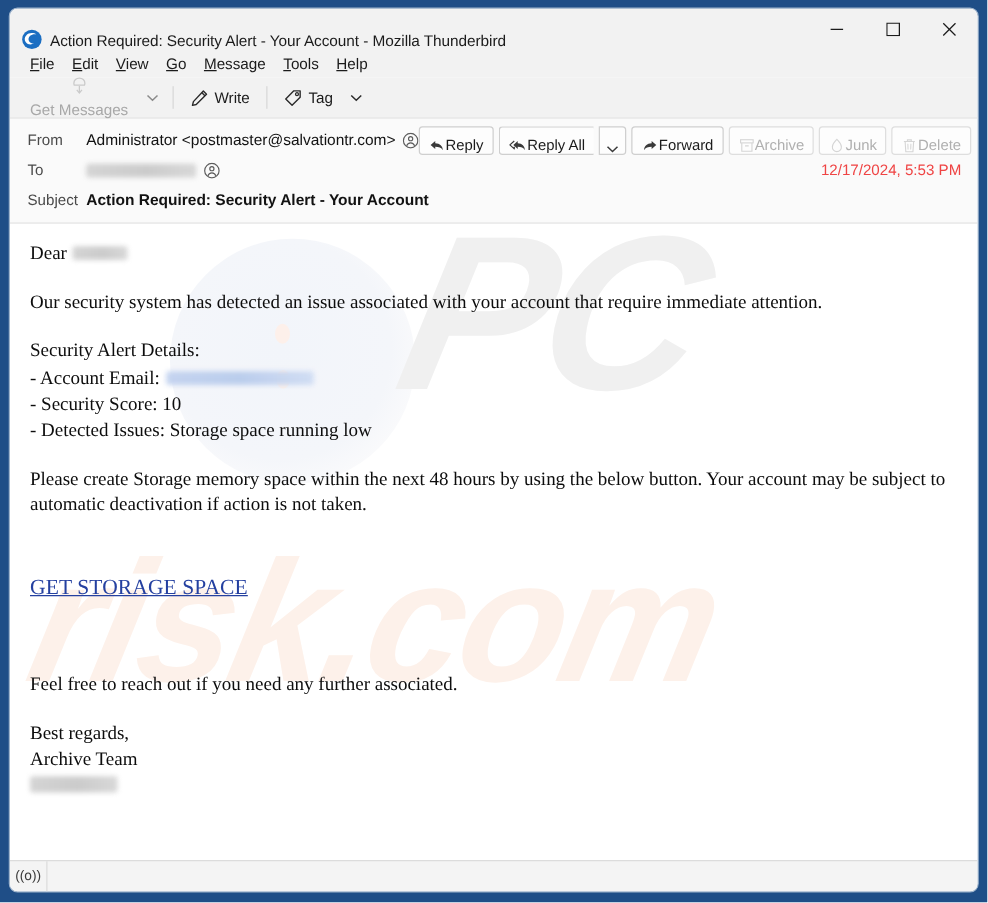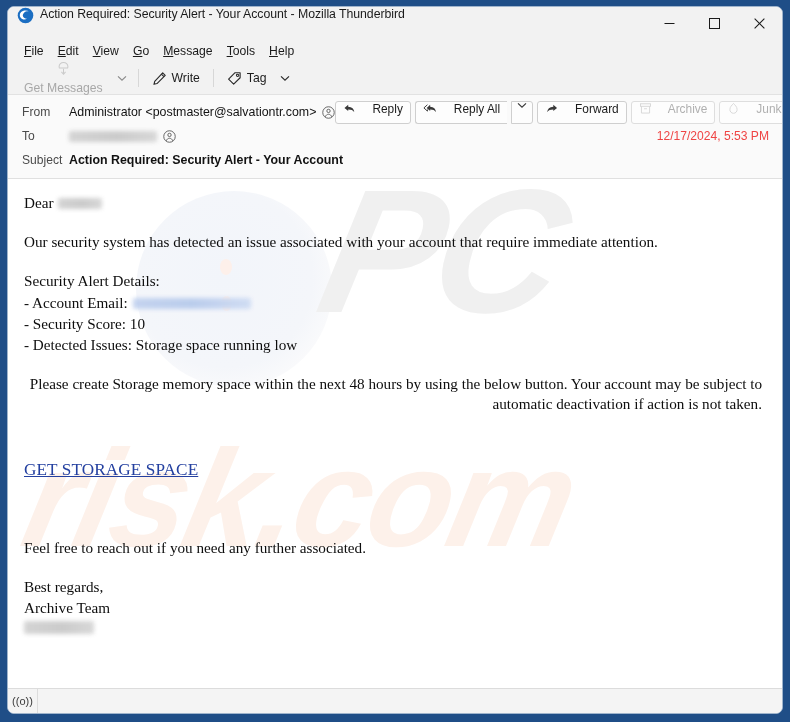--- a/index.html
+++ b/index.html
@@ -27,21 +27,21 @@
     overflow: hidden;
     display: flex;
     flex-direction: column;
   }
 
   
   .titlebar {
     height: 33px;
     background: #f2f2f2;
     display: flex;
-    align-items: flex-start;
+    align-items: flex-end;
     flex: none;
     position: relative;
   }
   .tb-logo {
     margin-left: 9px; margin-right: 6px;
     width: 17px; height: 17px;
     flex: none;
     display: block;
   }
   .tb-title {
@@ -164,21 +164,21 @@
 
   
   .hdr-actions {
     margin-left: auto;
     display: flex;
     align-items: center;
     gap: 4px;
     padding-right: 2px;
   }
   .abtn {
-    display: flex; align-items: flex-start; gap: 16px;
+    display: flex; align-items: flex-end; gap: 0;
     height: 23px;
     padding: 0 7px;
     border: 1px solid #cfcfcf;
     border-radius: 3px;
     background: #fdfdfd;
     font-size: 11.9px;
     color: #1b1b1b;
     white-space: nowrap;
   }
   .abtn.joined-l { border-top-right-radius:0; border-bottom-right-radius:0; border-right:none; }
@@ -468,21 +468,21 @@
         <span>- Account Email:</span><span class="redact blue" style="width:118px;margin-left:5px;vertical-align:-1px;"></span>
       </div>
 
       <div class="p line">- Security Score: 10</div>
 
       <div class="p line">- Detected Issues: Storage space running low</div>
 
       <div class="gap-md"></div>
 
 
-      <div class="p para2" style="max-width:760px;text-align:right;">Please create Storage memory space within the next 48 hours by using the below button. Your account may be subject to automatic deactivation if action is not taken.</div>
+      <div class="p para2" style="max-width:760px;">Please create Storage memory space within the next 48 hours by using the below button. Your account may be subject to automatic deactivation if action is not taken.</div>
 
       <div style="height:46px;"></div>
 
       <a class="cta-link" href="#">GET STORAGE SPACE</a>
 
       <div style="height:62px;"></div>
 
       <div class="p">Feel free to reach out if you need any further associated.</div>
 
       <div class="gap-lg"></div>

